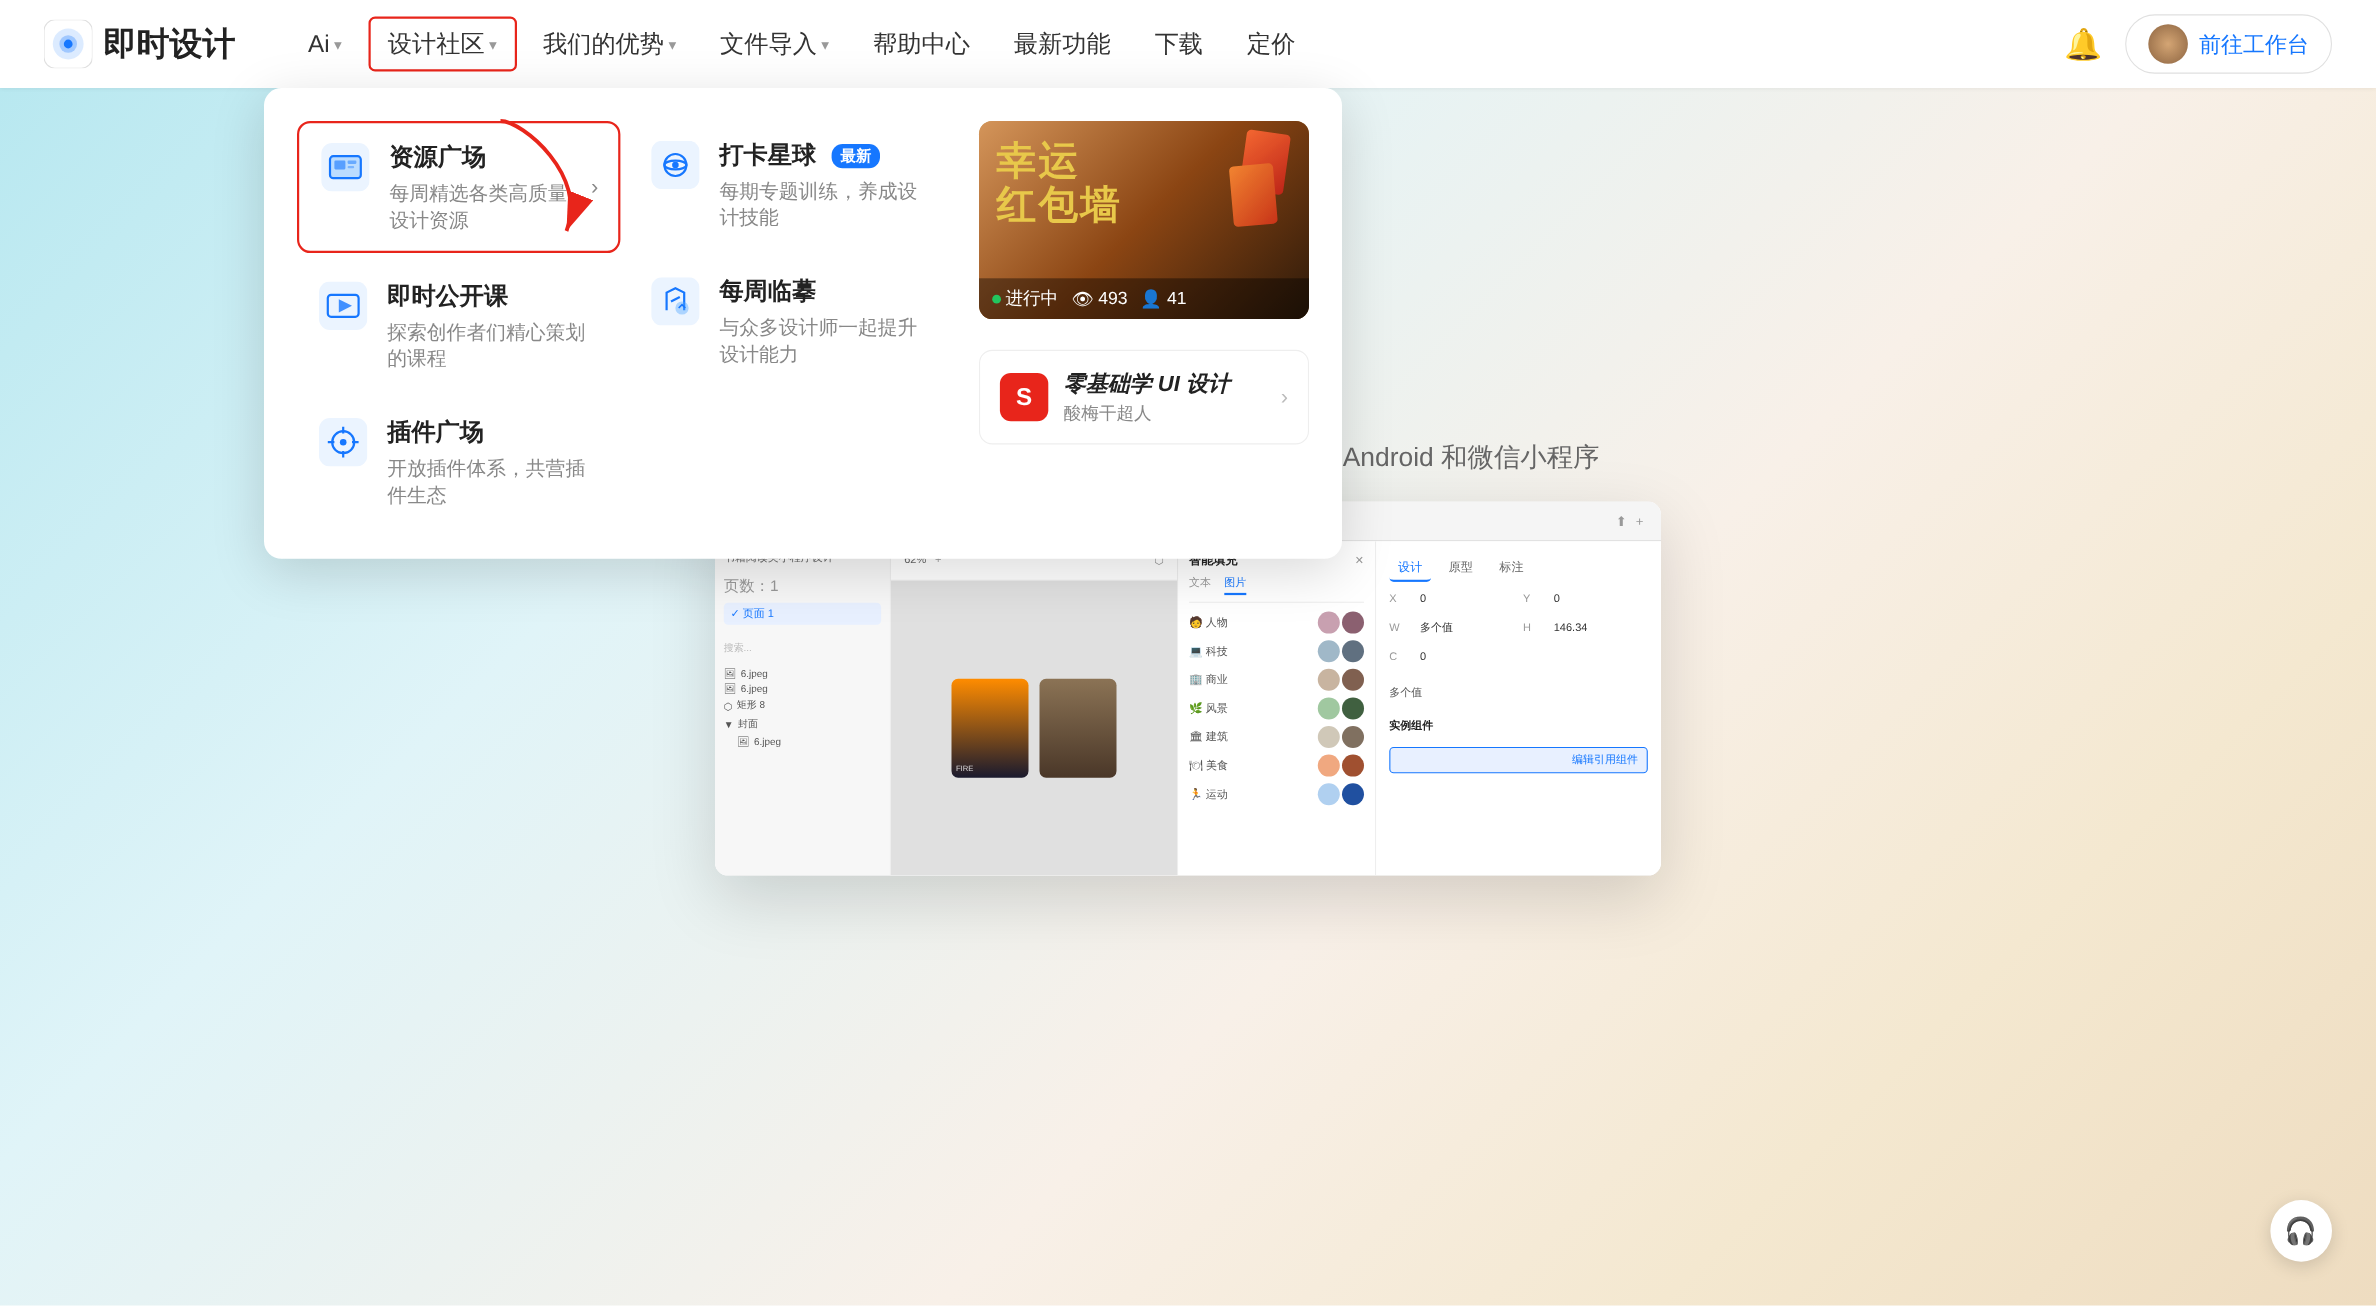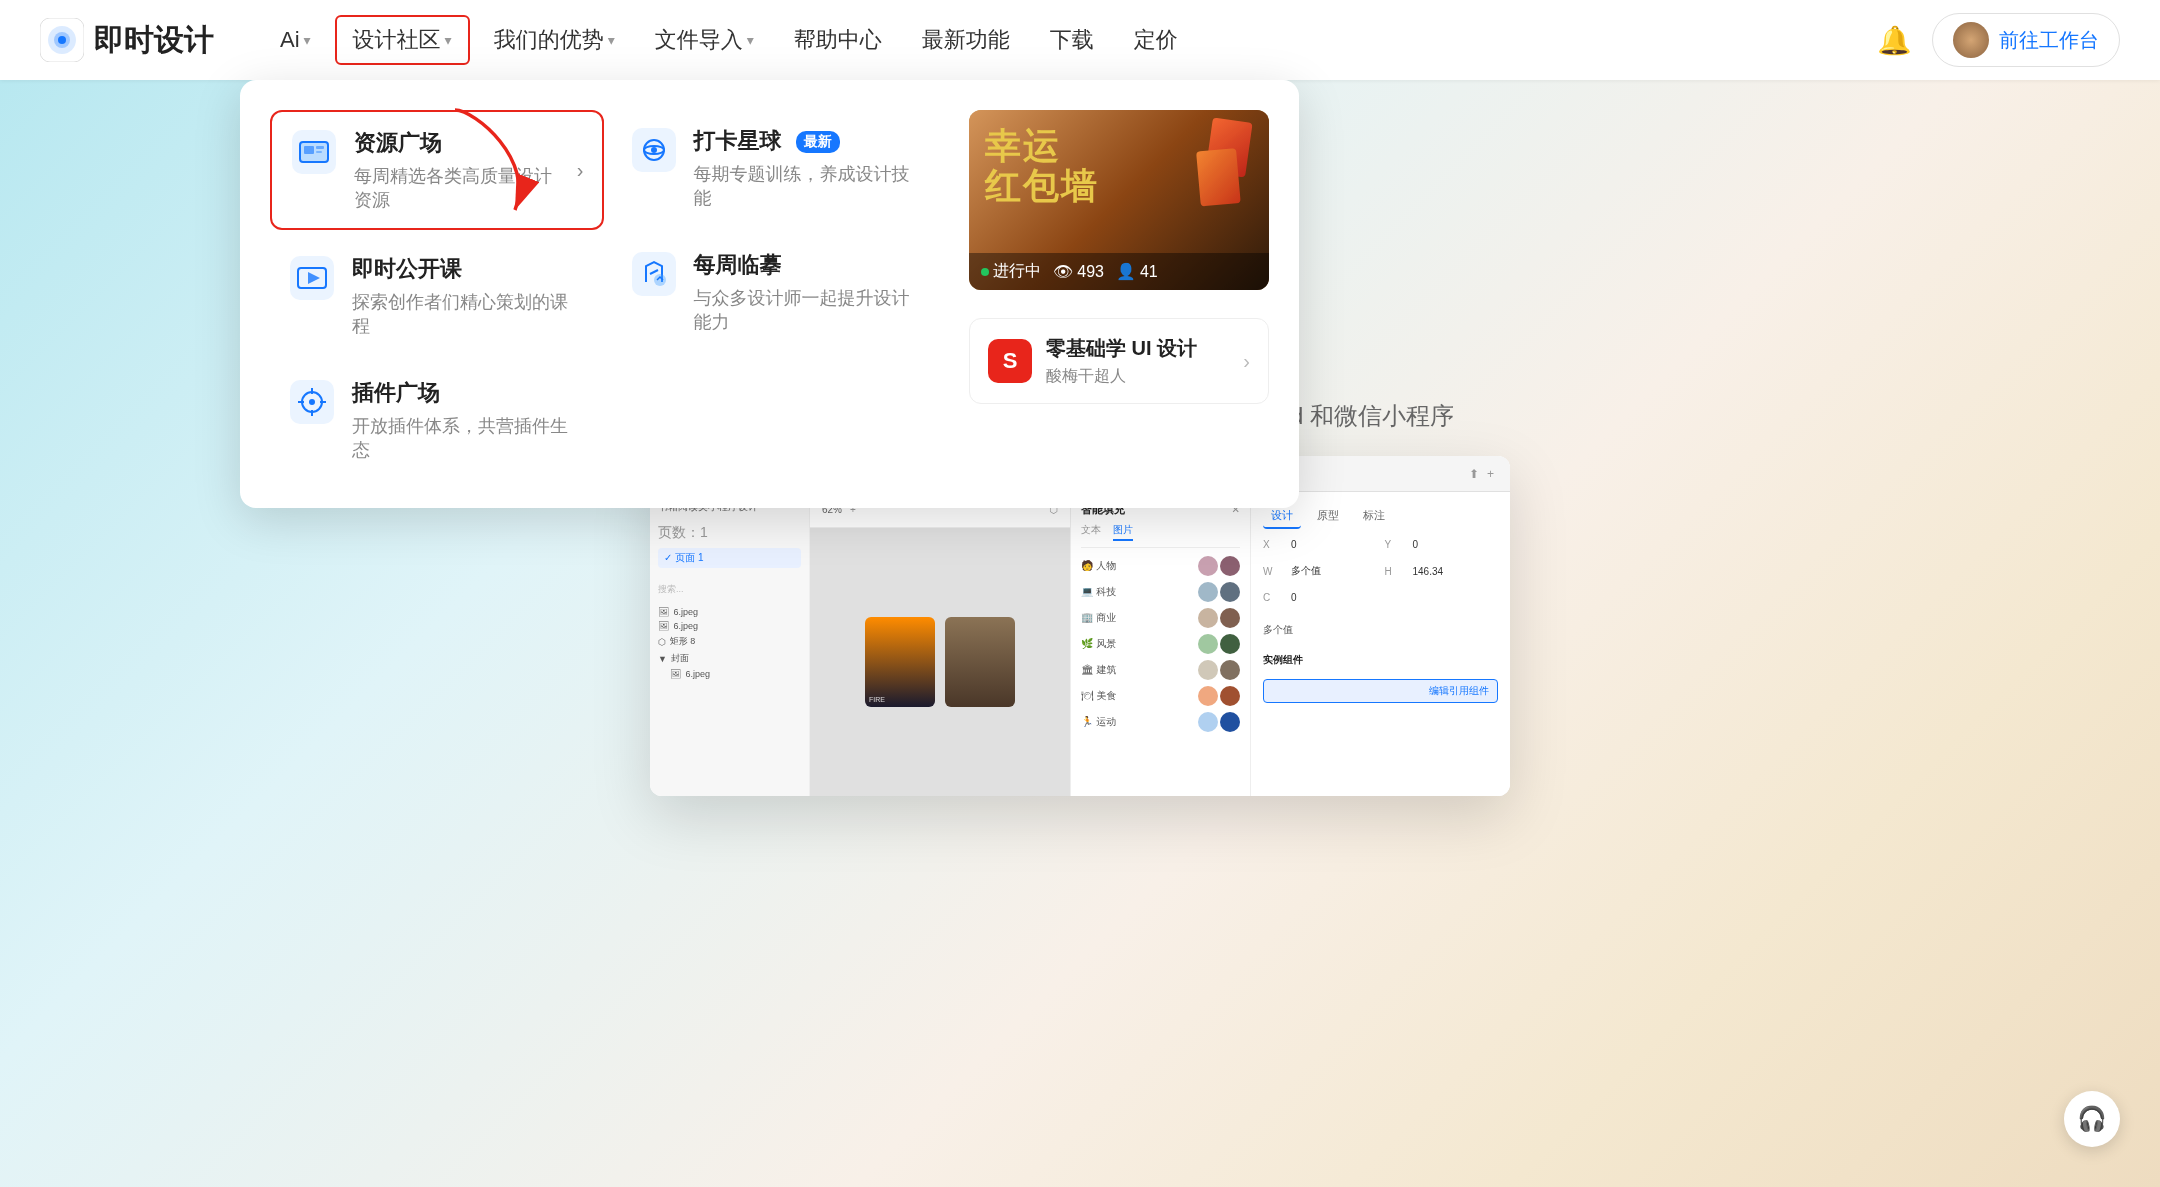--- a/index.html
+++ b/index.html
@@ -97,21 +97,21 @@
       font-size: 20px;
       color: #1677ff;
       font-weight: 500;
     }
 
     
     .dropdown-overlay {
       position: absolute;
       top: 80px;
       left: 240px;
-      width: 1059px;
+      width: 980px;
       background: #fff;
       border-radius: 16px;
       box-shadow: 0 12px 48px rgba(0,0,0,0.15);
       padding: 30px;
       z-index: 200;
       display: flex;
       gap: 24px;
     }
     .dropdown-left {
       flex: 1;
@@ -244,20 +244,21 @@
       color: #fff;
       font-size: 22px;
       font-weight: 700;
       flex-shrink: 0;
     }
     .course-content { flex: 1; }
     .course-title {
       font-size: 20px;
       font-weight: 600;
       color: #222;
+      font-style: italic;
     }
     .course-subtitle {
       font-size: 16px;
       color: #888;
       margin-top: 4px;
     }
     .course-arrow { color: #bbb; font-size: 20px; }
 
     
     .red-arrow {

